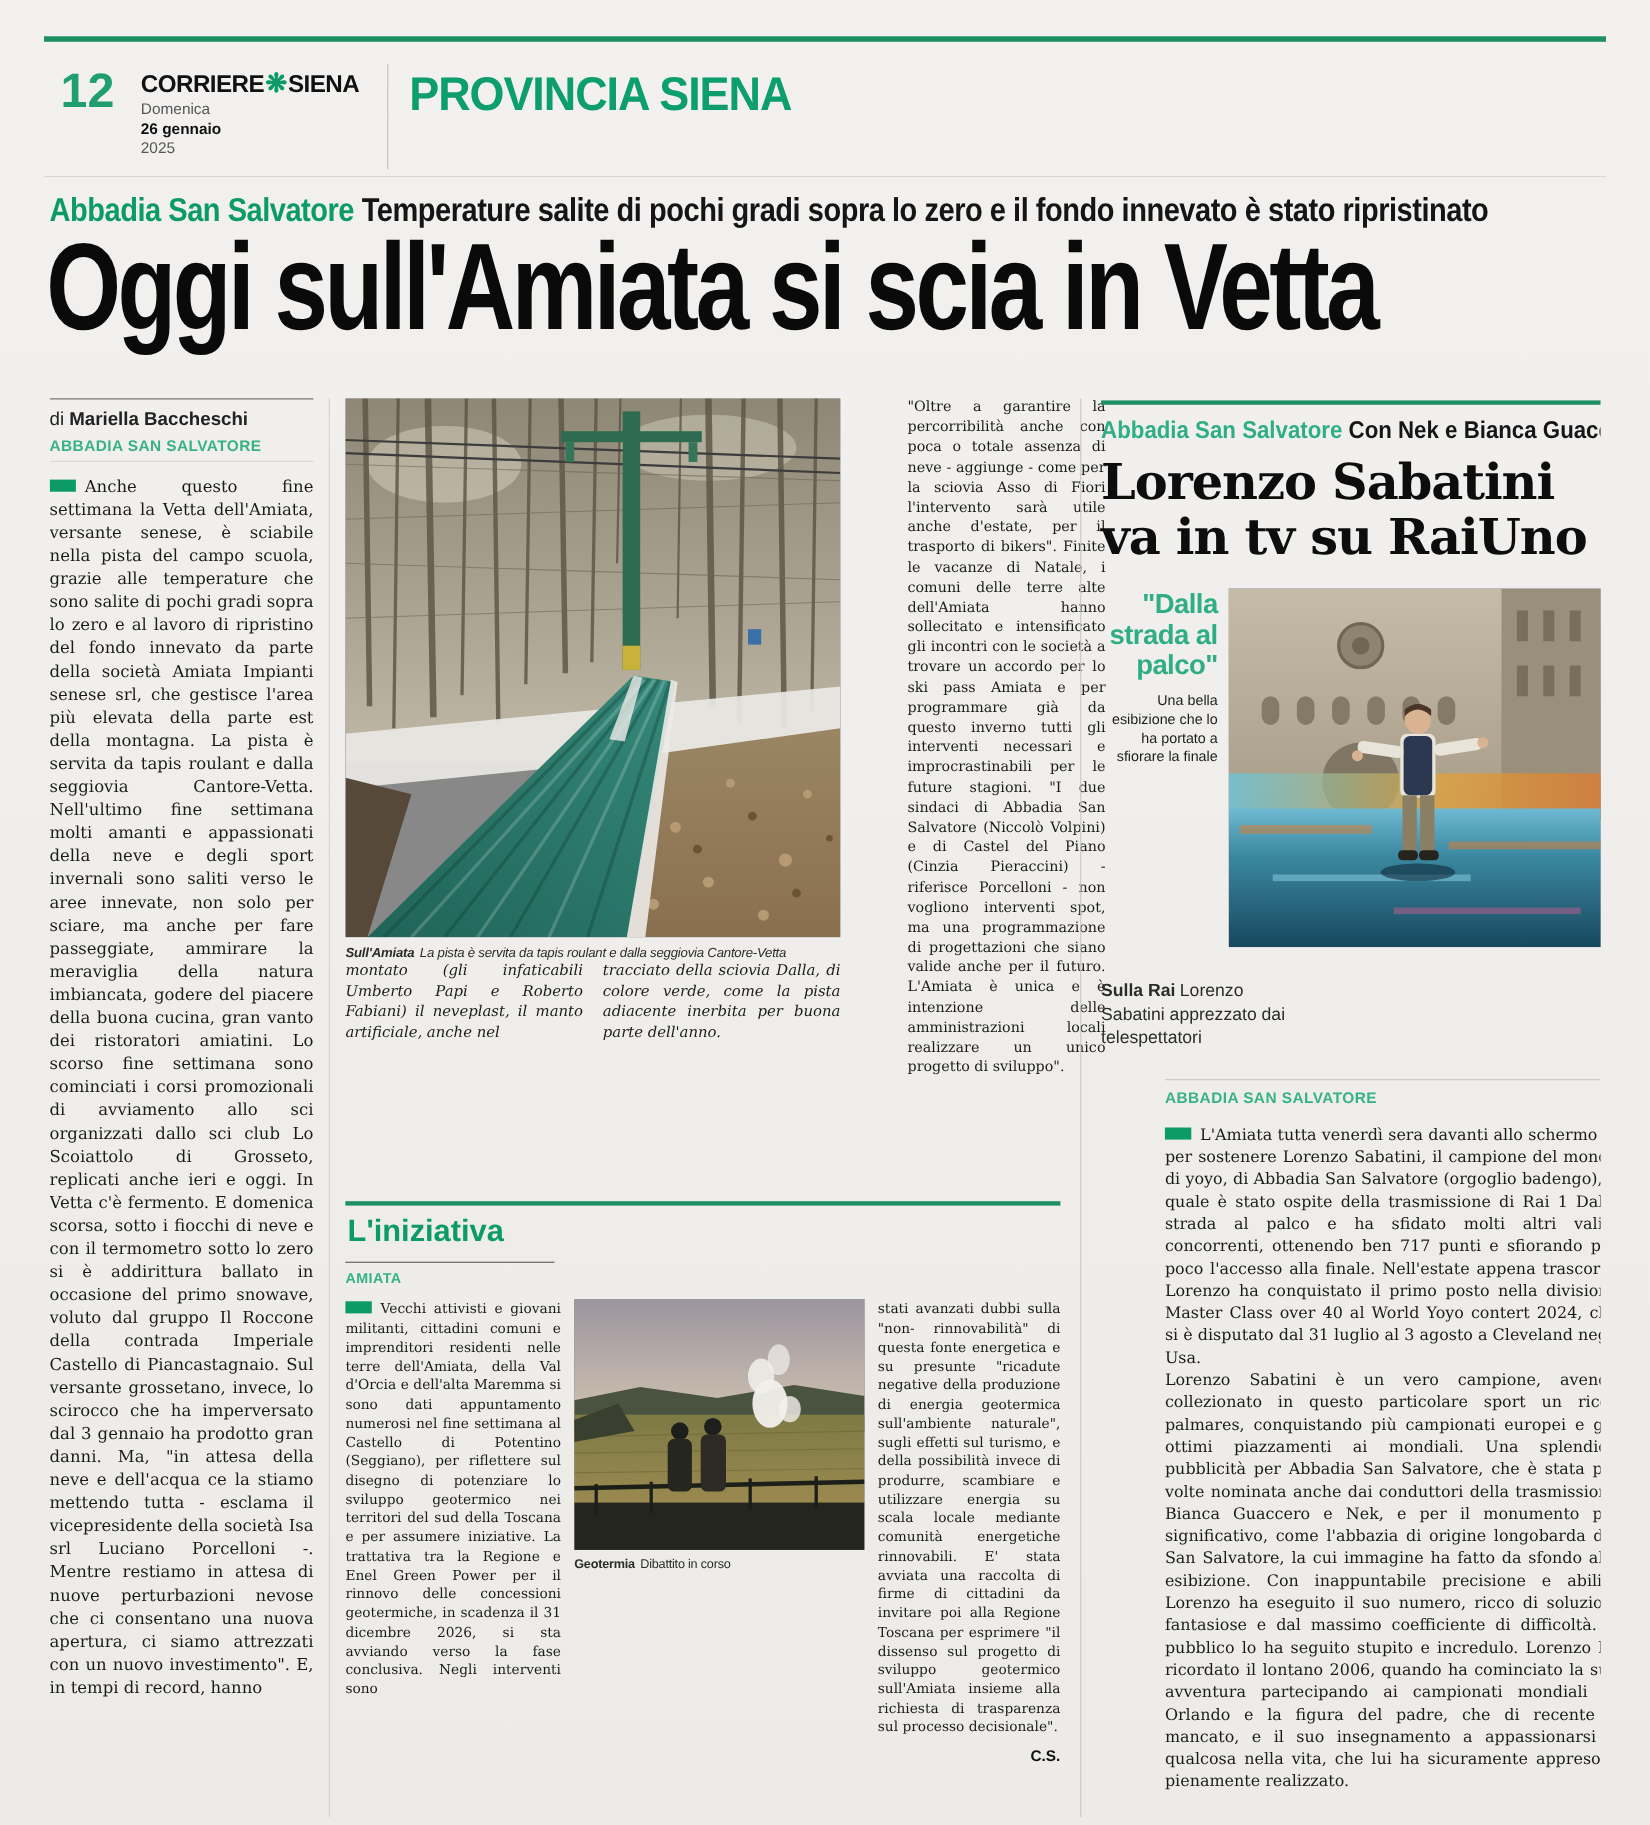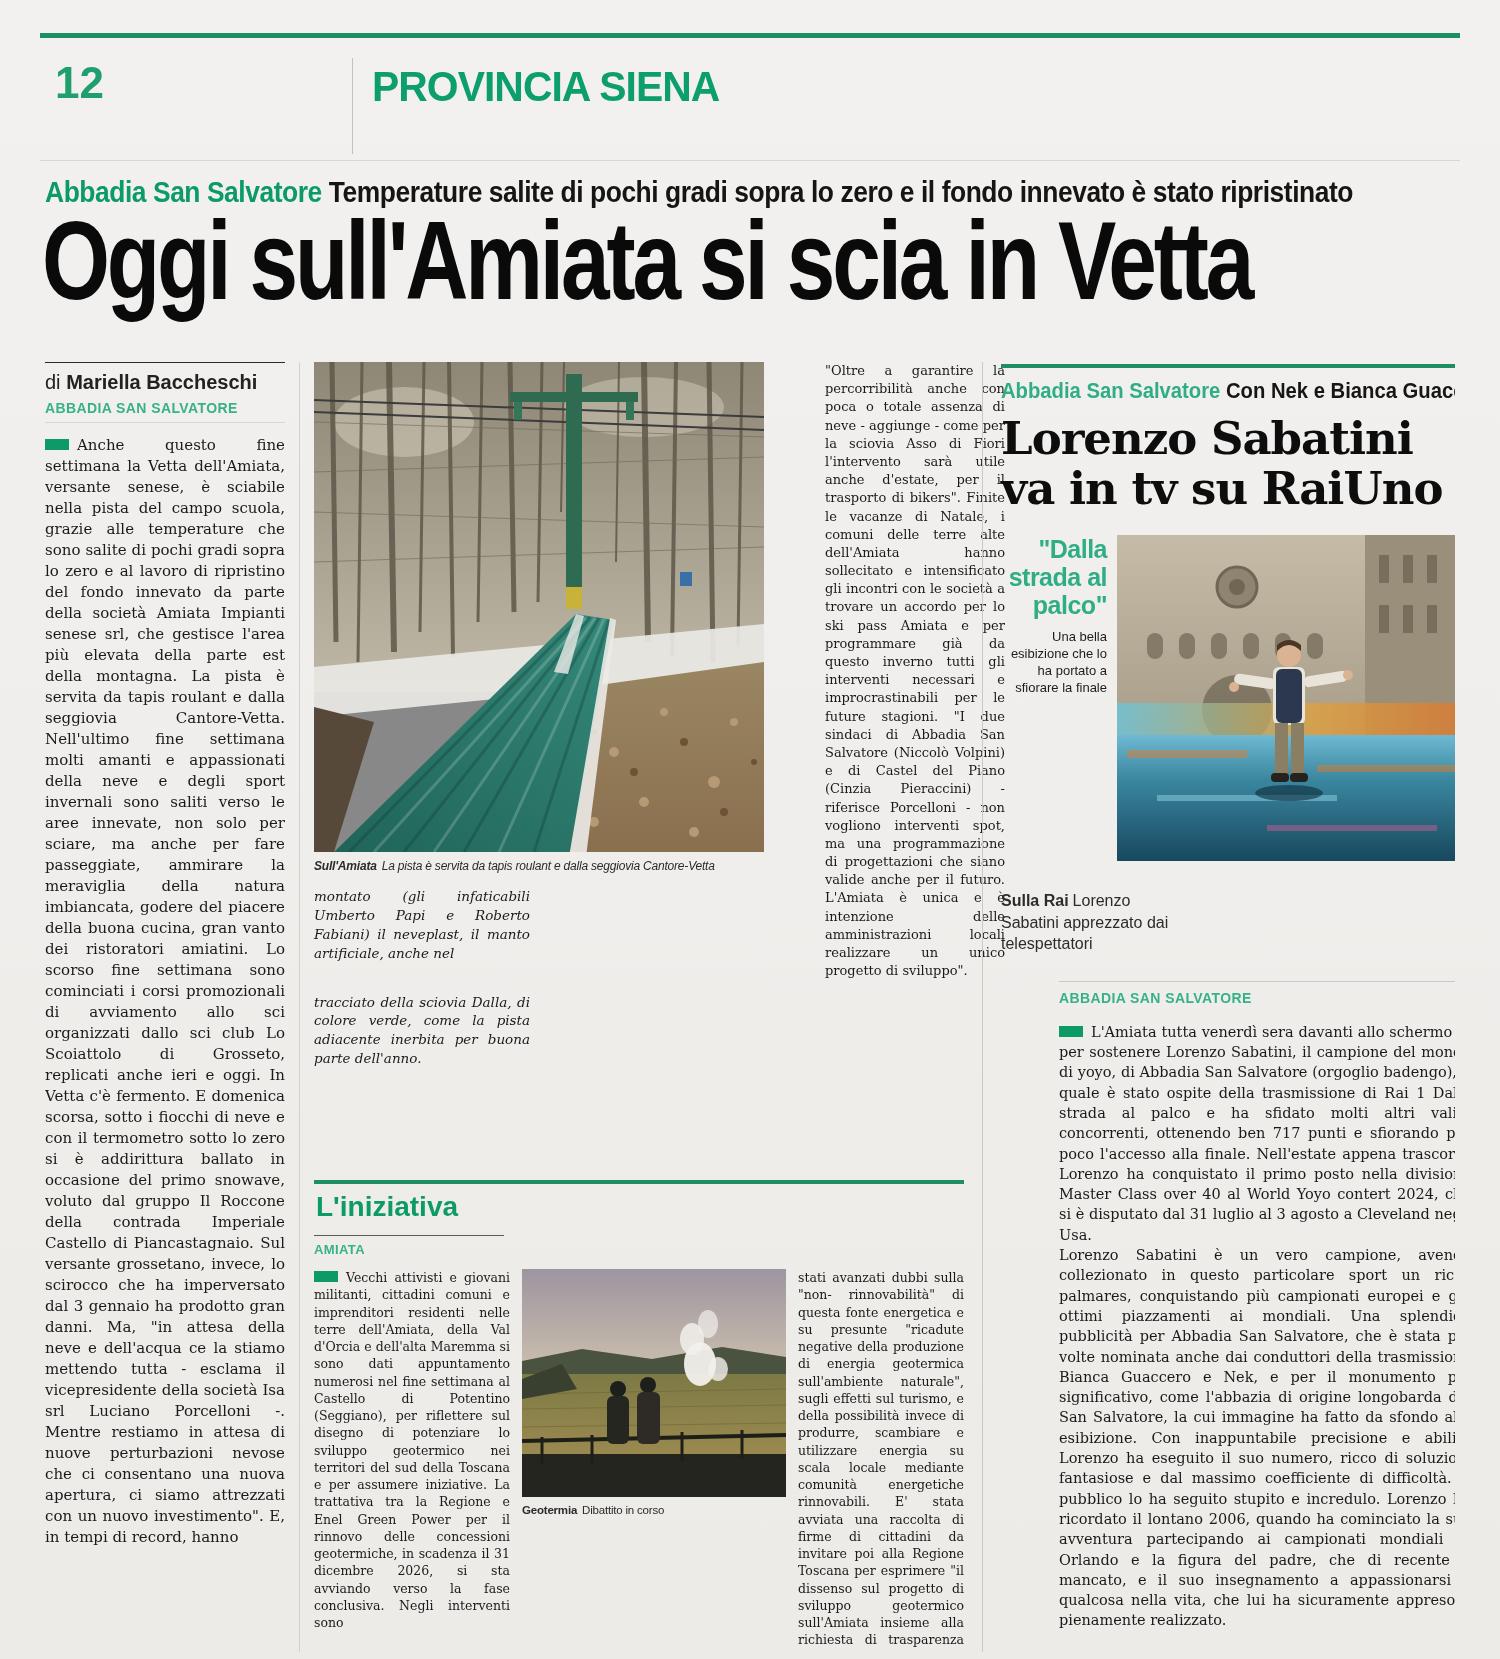--- a/index.html
+++ b/index.html
@@ -26,37 +26,37 @@
                 font-family:"Liberation Sans",sans-serif;font-weight:bold;font-size:30px;letter-spacing:-0.5px;}
   .kicker-label{color:#0c9b67;}
   .kicker-text{color:#151515;}
   .headline{position:absolute;left:42px;top:205px;width:1430px;height:135px;overflow:visible;}
   .headline-inner{display:inline-block;transform:scaleX(0.78);transform-origin:0 0;white-space:nowrap;
                   font-family:"Liberation Sans",sans-serif;font-weight:bold;font-size:112px;
                   letter-spacing:-4px;color:#0a0a0a;line-height:1.0;}
   
   .main{position:absolute;left:45px;top:362px;width:1410px;height:1290px;display:flex;overflow:hidden;}
   .col1{width:240px;flex:0 0 auto;padding-right:14px;border-right:1px solid #d2d1cd;overflow:hidden;}
-  .byline{font-family:"Liberation Sans",sans-serif;font-size:20px;border-top:1px solid #2a2a2a;
+  .byline{font-family:"Liberation Sans",sans-serif;font-size:17px;border-top:1px solid #2a2a2a;
           padding-top:8px;margin-bottom:6px;color:#222;}
   .byline b{font-weight:bold;}
   .greenlabel{font-family:"Liberation Sans",sans-serif;font-weight:bold;font-size:14px;color:#37b287;
               letter-spacing:0.4px;border-bottom:1px solid #d9d8d4;padding-bottom:6px;margin-bottom:12px;}
   .body{font-family:"DejaVu Serif",serif;text-align:justify;color:#1a1a1a;margin:0;}
   .col1 .body{font-size:15px;line-height:1.40;}
   .bullet{display:inline-block;width:24px;height:11px;background:#0c9b67;margin-right:8px;}
   .centerwrap{width:650px;flex:0 0 auto;margin-left:14px;}
   .centertop{display:flex;}
   .midcol{width:491px;flex:0 0 auto;font-style:italic;}
   .photo{position:relative;overflow:hidden;background:#888;}
   .photo-ski{width:450px;height:490px;}
   .caption{font-family:"Liberation Sans",sans-serif;font-size:12px;color:#2b2b2b;margin-top:7px;
            letter-spacing:-0.2px;white-space:nowrap;overflow:hidden;}
   .caption b{font-weight:bold;margin-right:5px;}
-  .twocols{display:flex;gap:30px;margin-top:14px;flex-direction:column;}
+  .twocols{display:flex;gap:18px;}
   .twocols .body{width:216px;font-size:13.5px;line-height:1.40;}
   .col4{width:180px;flex:0 0 auto;margin-left:20px;}
   .col4 .body{font-size:13px;line-height:1.40;}
   
   .bottomart{margin-top:112px;}
   .bottomrule{width:650px;height:4px;background:#1d8f63;}
   .boxlabel{font-family:"Liberation Sans",sans-serif;font-weight:bold;font-size:28px;color:#0c9b67;
             margin:7px 0 8px 2px;}
   .bheadband{width:650px;height:54px;background:#e3e1dd;display:flex;align-items:center;}
   .bhead{padding-left:12px;white-space:nowrap;}
@@ -100,20 +100,28 @@
 </style>
 </head>
 <body>
 
 <div class="page">
 
   <div class="toprule"></div>
 
   <div class="header">
     <div class="pagenum">12</div>
+    <div class="logoblock">
+      <div class="logoline">
+        <span>CORRIERE</span><span class="gicon">❋</span><span>SIENA</span>
+      </div>
+      <div class="dateline1">Domenica</div>
+      <div class="dateline2">26 gennaio</div>
+      <div class="dateline3">2025</div>
+    </div>
     <div class="hvr"></div>
     <div class="sectiontitle">PROVINCIA SIENA</div>
   </div>
 
   <div class="kicker">
     <span class="kicker-inner">
       <span class="kicker-label">Abbadia San Salvatore</span><span class="kicker-text"> Temperature salite di pochi gradi sopra lo zero e il fondo innevato è stato ripristinato</span>
     </span>
   </div>
 

